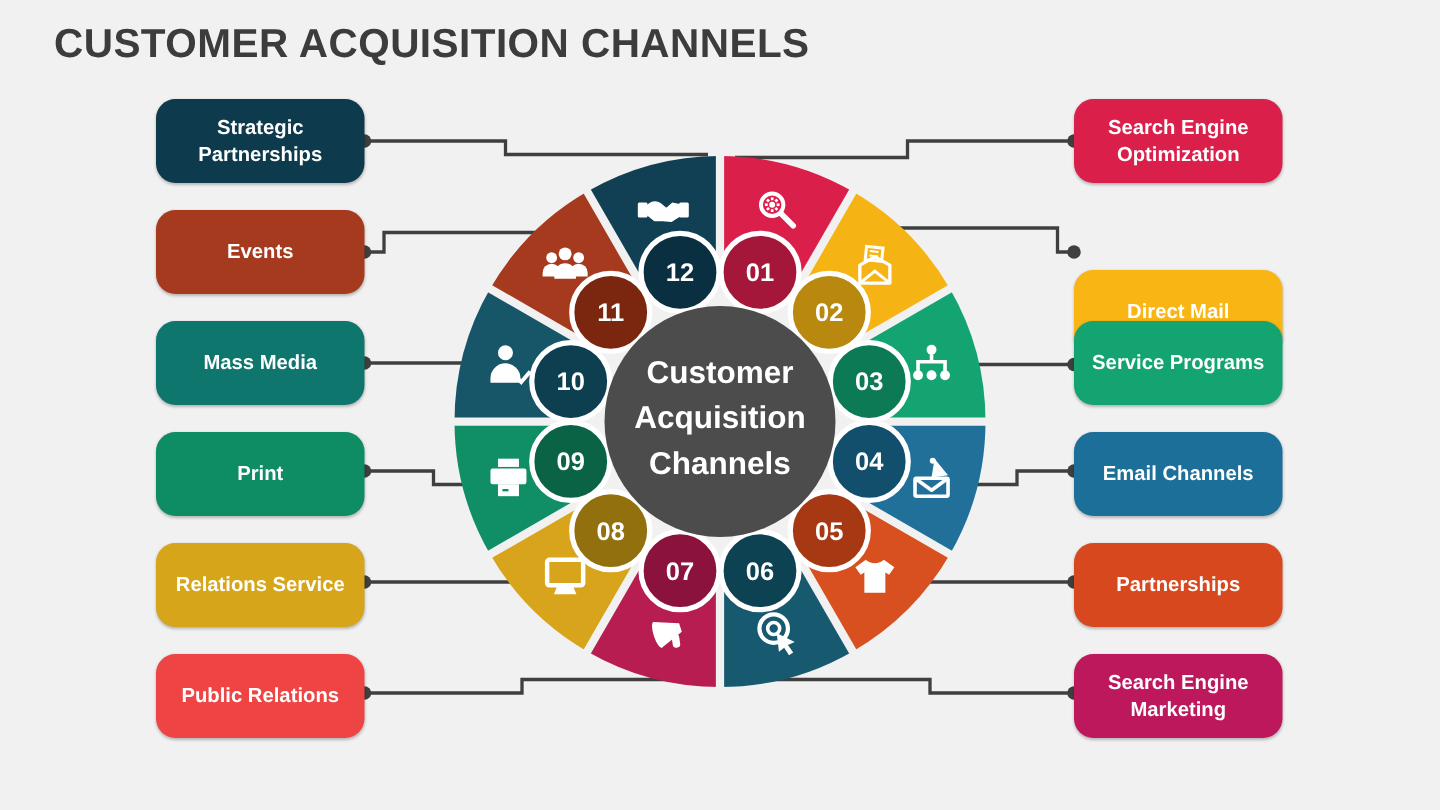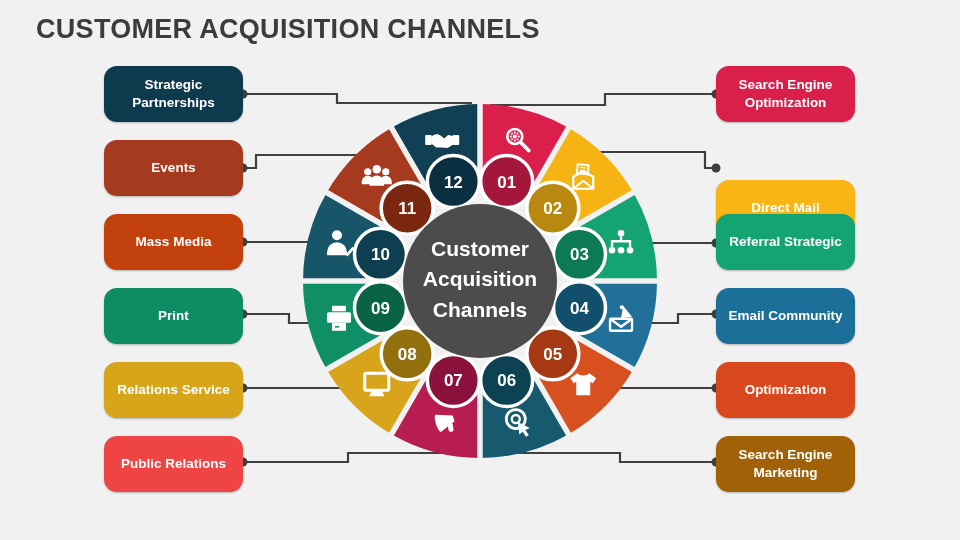--- a/index.html
+++ b/index.html
@@ -184,45 +184,45 @@
     <circle cx="480" cy="281" r="77" fill="#4C4C4C"></circle>
   </svg>
 
 <div id="boxes-layer">
     <div class="channel-box" style="background: rgb(13, 59, 77); left: 104px; top: 66px;">
       <span>Strategic Partnerships</span>
     </div>
     <div class="channel-box" style="background: rgb(166, 58, 31); left: 104px; top: 140px; align-items: center;">
       <span>Events</span>
     </div>
-    <div class="channel-box" style="background: #c2410c; left: 104px; top: 214px;">
+    <div class="channel-box" style="background: #0f766e; left: 104px; top: 214px;">
       <span>Mass Media</span>
     </div>
     <div class="channel-box" style="background: rgb(14, 140, 99); left: 104px; top: 288px;">
       <span>Print</span>
     </div>
     <div class="channel-box" style="background: rgb(214, 165, 25); left: 104px; top: 362px;">
       <span>Relations Service</span>
     </div>
     <div class="channel-box" style="background: #ef4444; left: 104px; top: 436px;">
       <span>Public Relations</span>
     </div>
     <div class="channel-box" style="background: rgb(218, 31, 75); left: 716px; top: 66px; text-align: center;">
       <span>Search Engine Optimization</span>
     </div>
     <div class="channel-box" style="background: rgb(249, 181, 19); left: 716px; top: 140px; margin-top: 40px;">
       <span>Direct Mail</span>
     </div>
     <div class="channel-box" style="background: rgb(19, 164, 114); left: 716px; top: 214px;">
-      <span>Referral Strategic</span>
+      <span>Service Programs</span>
     </div>
     <div class="channel-box" style="background: rgb(28, 111, 152); left: 716px; top: 288px;">
-      <span>Email Community</span>
+      <span>Email Channels</span>
     </div>
     <div class="channel-box" style="background: rgb(216, 72, 30); left: 716px; top: 362px;">
-      <span>Optimization</span>
-    </div>
-    <div class="channel-box" style="background: #a16207; left: 716px; top: 436px; align-items: center;">
+      <span>Partnerships</span>
+    </div>
+    <div class="channel-box" style="background: #be185d; left: 716px; top: 436px; align-items: center;">
       <span>Search Engine Marketing</span>
     </div>
   </div>
 
 <div class="center-label">Customer Acquisition Channels</div>
 
 </body></html>

